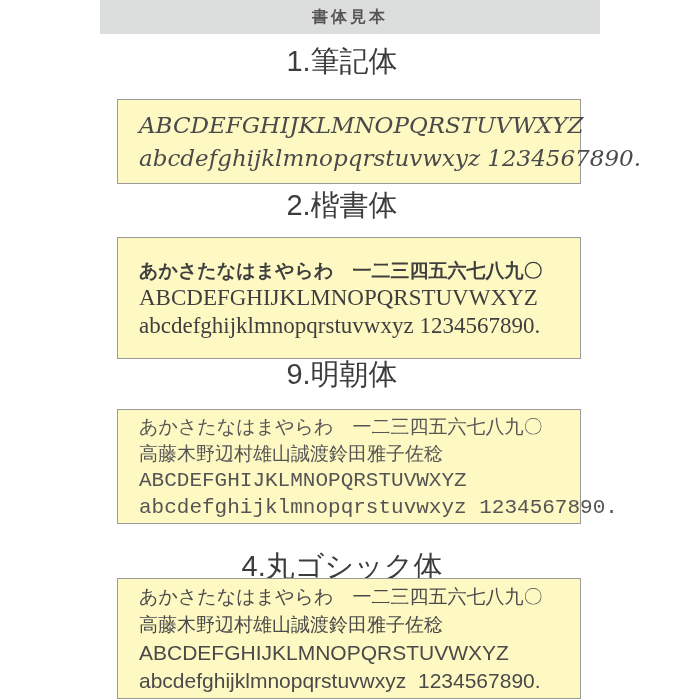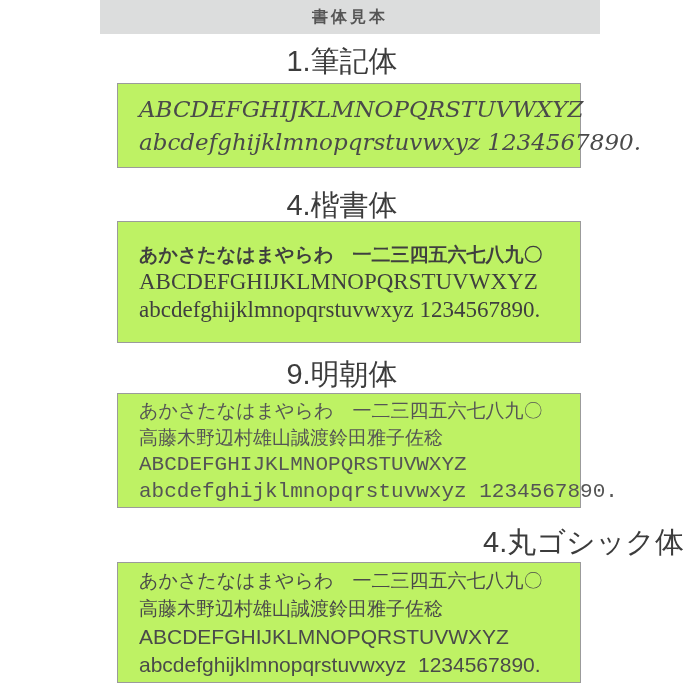--- a/index.html
+++ b/index.html
@@ -21,29 +21,30 @@
   }
 
   .section-heading {
     position: absolute; left: 0; width: 684px; text-align: center;
     font-size: 29px; line-height: 34px; font-weight: 400; color: #3c3c3c;
     font-family: "Liberation Sans", sans-serif;
   }
   .heading-1 { top: 44px; }
   .heading-2 { top: 188px; }
   .heading-3 { top: 357px; }
-  .heading-4 { top: 525px; text-align: right; }
+  .heading-4 { top: 549px; }
 
   .sample-box {
     position: absolute; left: 117px; width: 464px;
     box-sizing: border-box;
     border: 1px solid #9b9b9b;
-    background: #bef264;
+    background: #fef9c3;
     display: flex; flex-direction: column; justify-content: center;
     padding-left: 21px;
+    margin-top: 16px;
   }
   .box-1 { top: 83px;  height: 85px;  }
   .box-2 { top: 221px; height: 122px; }
   .box-3 { top: 393px; height: 115px; }
   .box-4 { top: 562px; height: 121px; }
 
   .line { white-space: pre; color: #474747; }
 
   
   .script-line {
@@ -90,21 +91,21 @@
   <div class="header-bar">
     <span class="header-title">書体見本</span>
   </div>
 
   <div class="section-heading heading-1">1.筆記体</div>
   <div class="sample-box box-1">
     <div class="line script-line">ABCDEFGHIJKLMNOPQRSTUVWXYZ</div>
     <div class="line script-line">abcdefghijklmnopqrstuvwxyz 1234567890.</div>
   </div>
 
-  <div class="section-heading heading-2">4.楷書体</div>
+  <div class="section-heading heading-2">2.楷書体</div>
   <div class="sample-box box-2">
     <div class="line kaisho-jp">あかさたなはまやらわ　一二三四五六七八九〇</div>
     <div class="line kaisho-latin">ABCDEFGHIJKLMNOPQRSTUVWXYZ</div>
     <div class="line kaisho-latin">abcdefghijklmnopqrstuvwxyz 1234567890.</div>
   </div>
 
   <div class="section-heading heading-3">9.明朝体</div>
   <div class="sample-box box-3">
     <div class="line mincho-jp">あかさたなはまやらわ　一二三四五六七八九〇</div>
     <div class="line mincho-jp">高藤木野辺村雄山誠渡鈴田雅子佐稔</div>

